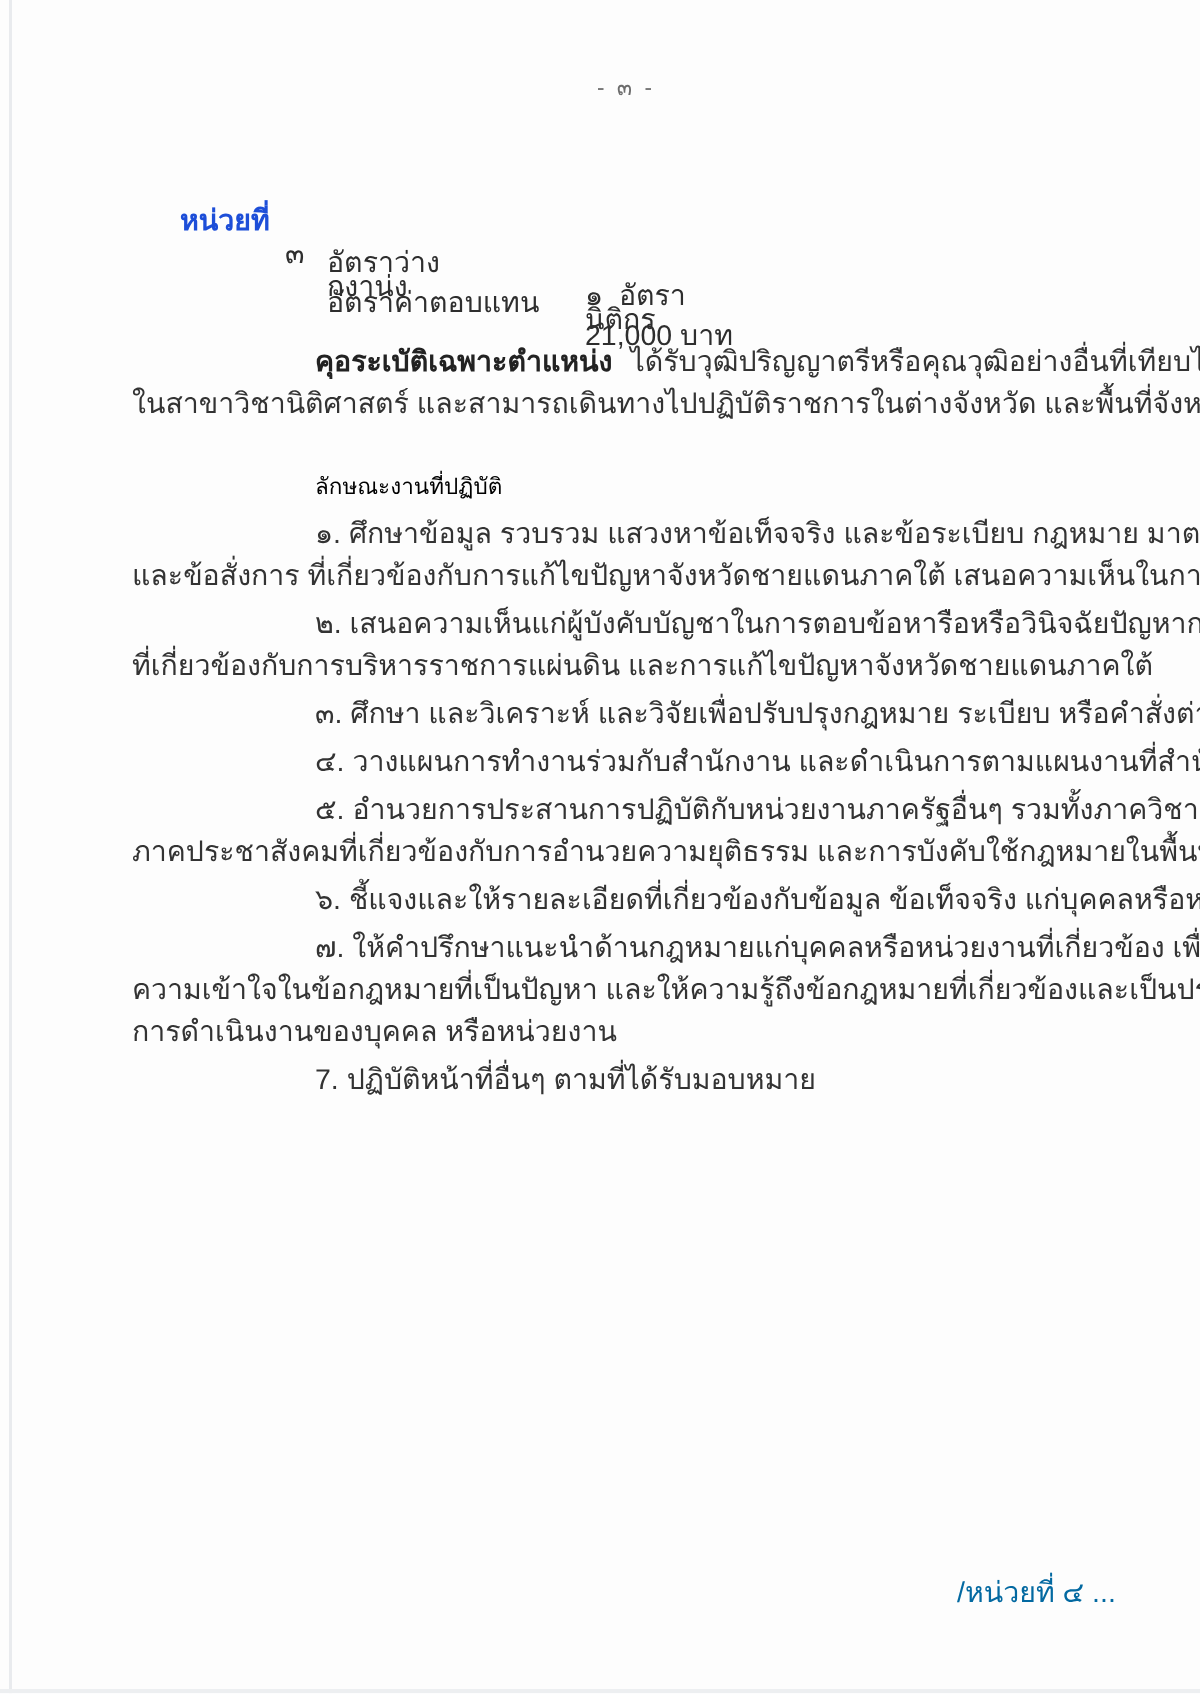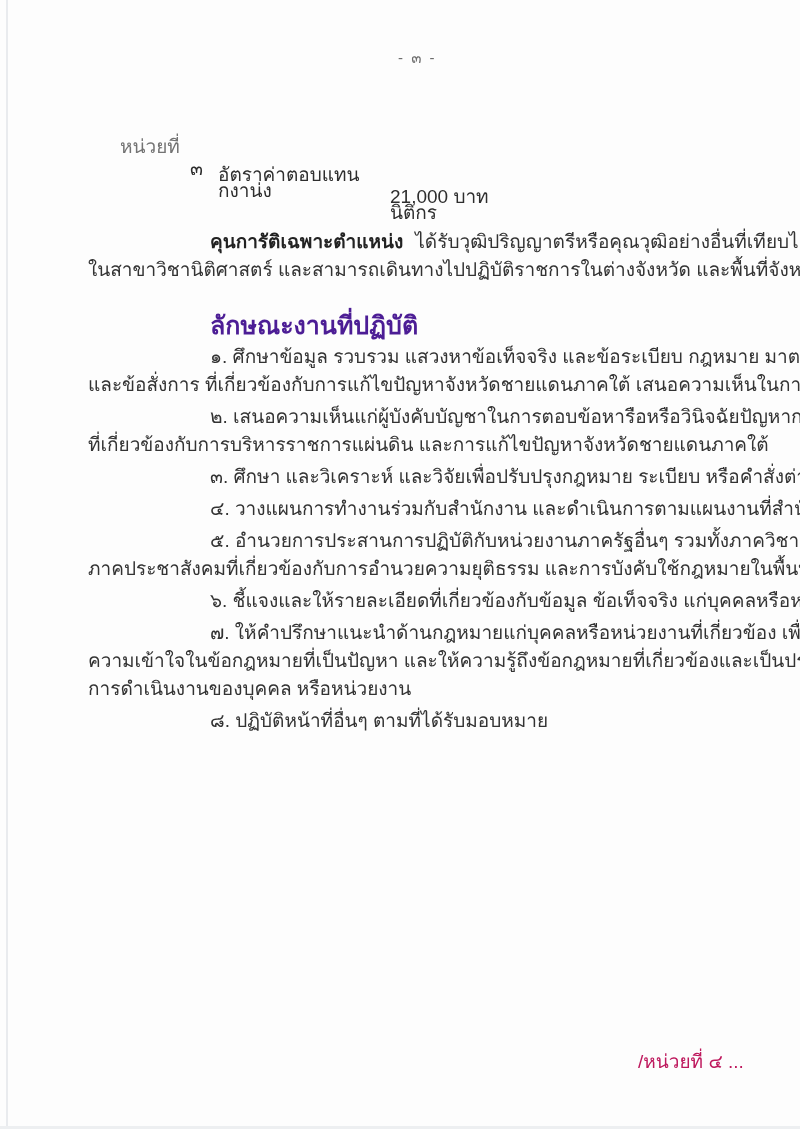--- a/index.html
+++ b/index.html
@@ -50,21 +50,21 @@
     position: absolute;
     top: 109px;
     left: 0;
     width: 100%;
   }
   .hrow {
     position: relative;
     height: 27.5px;
     white-space: pre;
   }
-  .unit-label   { position: absolute; left: 32px;  font-weight: 400; color:#737373; }
+  .unit-label   { position: absolute; left: 32px;  font-weight: 700; color:#1d4ed8; }
   .unit-number  { position: absolute; left: 102px; font-weight: 500; color:#2e2e2e; }
   .hlabel       { position: absolute; left: 130px; font-weight: 500; color:#2e2e2e; }
   .hvalue       { position: absolute; left: 302px; font-weight: 500; color:#2e2e2e; }
   
   .body {
     position: absolute;
     top: 228px;
     left: 0;
     width: 680px;
   }
@@ -78,35 +78,35 @@
     height: 28px;
     line-height: 28px;
     white-space: nowrap;
   }
   .line.first { padding-left: 122px; }
   .sect {
     margin: 27px 0 0 0;
     padding-left: 122px;
     height: 28px;
     line-height: 28px;
-    font-size: 25px;
-    font-weight: bold;
-    color: #4c1d95;
+    font-size: 15px;
+    font-weight: normal;
+    color: #000000;
   }
   b.inline-head {
     font-weight: bold;
     color: #222222;
   }
   .after-head { margin-left: 12px; }
   .footer-note {
     position: absolute;
     top: 1046px;
     left: 638px;
     font-size: 19px;
-    color: #be185d;
+    color: #0369a1;
     white-space: pre;
   }
 </style>
 </head>
 <body>
 
 <div class="page">
 
   <div class="scan-edge-left"></div>
   <div class="scan-edge-bottom"></div>
@@ -116,29 +116,33 @@
   <div class="content">
 
     <div class="unit-header">
       <div class="hrow">
         <span class="unit-label">หน่วยที่</span>
         <span class="unit-number">๓</span>
         <span class="hlabel">กงาน่ง</span>
         <span class="hvalue">นิติกร</span>
       </div>
       <div class="hrow">
+        <span class="hlabel">อัตราว่าง</span>
+        <span class="hvalue">๑  อัตรา</span>
+      </div>
+      <div class="hrow">
         <span class="hlabel">อัตราค่าตอบแทน</span>
         <span class="hvalue">21,000 บาท</span>
       </div>
     </div>
 
     <div class="body">
 
       <p class="para">
-        <span class="line first"><b class="inline-head">คุนการัติเฉพาะตำแหน่ง</b><span class="after-head">ได้รับวุฒิปริญญาตรีหรือคุณวุฒิอย่างอื่นที่เทียบได้ในระดับเดียวกัน</span></span>
+        <span class="line first"><b class="inline-head">คุอระเบัติเฉพาะตำแหน่ง</b><span class="after-head">ได้รับวุฒิปริญญาตรีหรือคุณวุฒิอย่างอื่นที่เทียบได้ในระดับเดียวกัน</span></span>
         <span class="line">ในสาขาวิชานิติศาสตร์ และสามารถเดินทางไปปฏิบัติราชการในต่างจังหวัด และพื้นที่จังหวัดชายแดนภาคใต้ได้</span>
       </p>
 
       <h3 class="sect">ลักษณะงานที่ปฏิบัติ</h3>
 
       <p class="para">
         <span class="line first">๑. ศึกษาข้อมูล รวบรวม แสวงหาข้อเท็จจริง และข้อระเบียบ กฎหมาย มาตรการ คำสั่ง</span>
         <span class="line">และข้อสั่งการ ที่เกี่ยวข้องกับการแก้ไขปัญหาจังหวัดชายแดนภาคใต้ เสนอความเห็นในการดำเนินการ</span>
       </p>
 
@@ -164,21 +168,21 @@
         <span class="line first">๖. ชี้แจงและให้รายละเอียดที่เกี่ยวข้องกับข้อมูล ข้อเท็จจริง แก่บุคคลหรือหน่วยงาน</span>
       </p>
 
       <p class="para">
         <span class="line first">๗. ให้คำปรึกษาแนะนำด้านกฎหมายแก่บุคคลหรือหน่วยงานที่เกี่ยวข้อง เพื่อสร้าง</span>
         <span class="line">ความเข้าใจในข้อกฎหมายที่เป็นปัญหา และให้ความรู้ถึงข้อกฎหมายที่เกี่ยวข้องและเป็นประโยชน์กับ</span>
         <span class="line">การดำเนินงานของบุคคล หรือหน่วยงาน</span>
       </p>
 
       <p class="para">
-        <span class="line first">๘. ปฏิบัติหน้าที่อื่นๆ ตามที่ได้รับมอบหมาย</span>
+        <span class="line first">7. ปฏิบัติหน้าที่อื่นๆ ตามที่ได้รับมอบหมาย</span>
       </p>
 
     </div>
   </div>
 
   <div class="footer-note">/หน่วยที่ ๔ ...</div>
 
 </div>
 
 </body></html>

